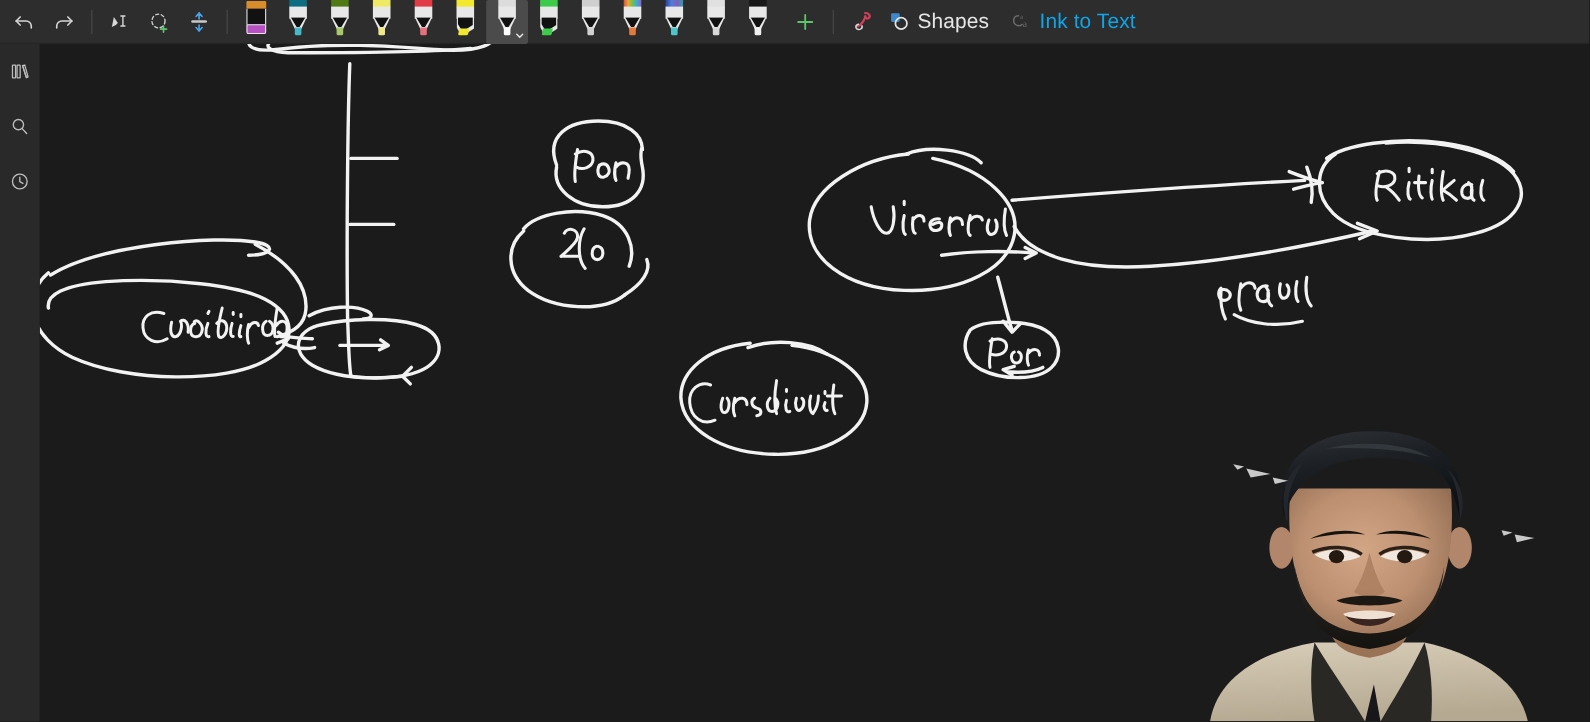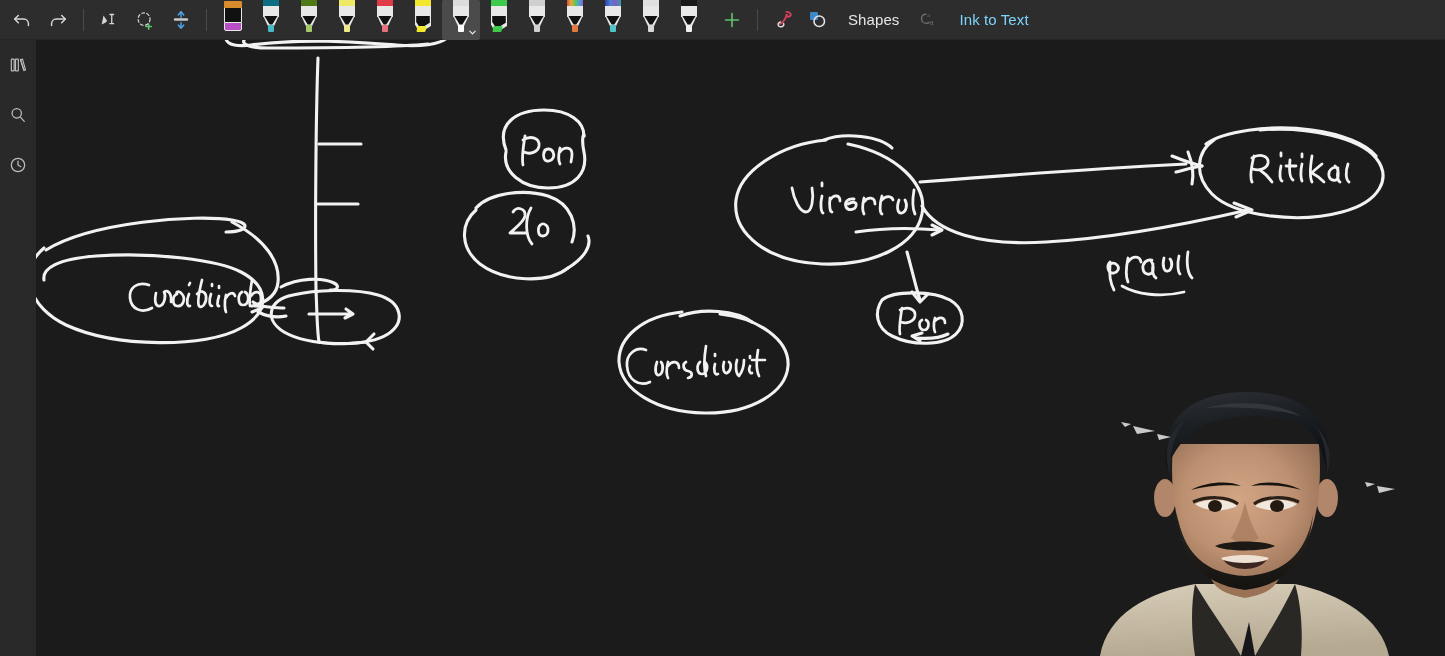--- a/index.html
+++ b/index.html
@@ -57,23 +57,23 @@
   
   .eraser { position:relative; width:22px; height:36px; margin-top:-2px; }
   .eraser .e-top { position:absolute; top:3px; left:2px; width:18px; height:7px; border-radius:1px 1px 0 0; }
   .eraser .e-mid { position:absolute; top:10px; left:2px; width:18px; height:14px; background:#111; border-left:1.5px solid #e8e8e8; border-right:1.5px solid #e8e8e8; }
   .eraser .e-bot { position:absolute; top:24px; left:2px; width:18px; height:9px; border-radius:0 0 2px 2px; border:1.5px solid #e8e8e8; }
 
   .chev { position:absolute; right:3px; bottom:3px; width:9px; height:9px; }
   .chev svg { display:block; }
 
   .tool-label {
-    color:#e6e6e6; font-size:15px; margin-left:20px; white-space:nowrap; letter-spacing:.1px;
-  }
-  .tool-label.disabled { color:#7dd3fc; }
+    color:#e6e6e6; font-size:19px; margin-left:6px; white-space:nowrap; letter-spacing:.1px;
+  }
+  .tool-label.disabled { color:#0ea5e9; }
   .tb-group { display:flex; align-items:center; height:34px; padding:0 9px 0 4px; border-radius:3px; flex:0 0 auto; }
 
   
   #sidebar {
     position:absolute; left:0; top:40px; width:36px; height:616px;
     background:#292929; z-index:20;
     display:flex; flex-direction:column; align-items:center; padding-top:10px; gap:20px;
   }
   .side-btn { width:30px; height:30px; display:flex; align-items:center; justify-content:center; border-radius:4px; }
 

